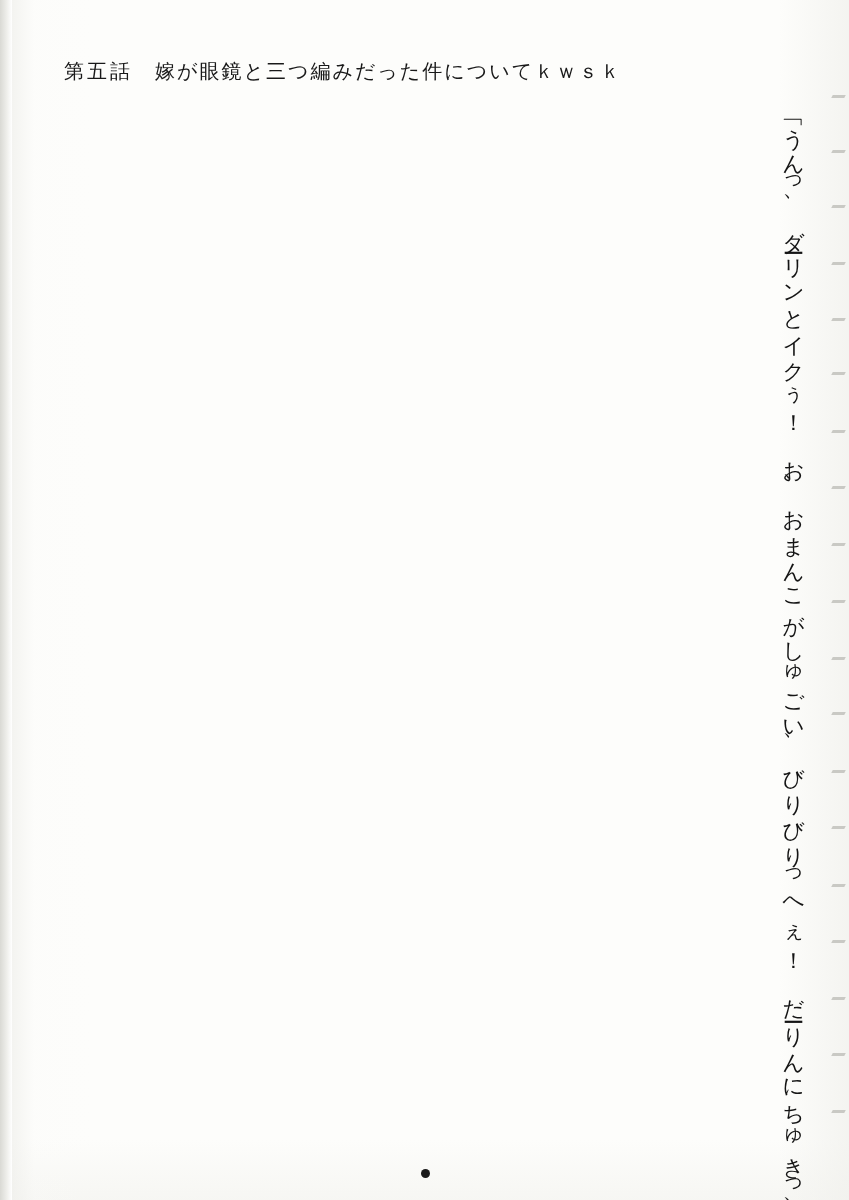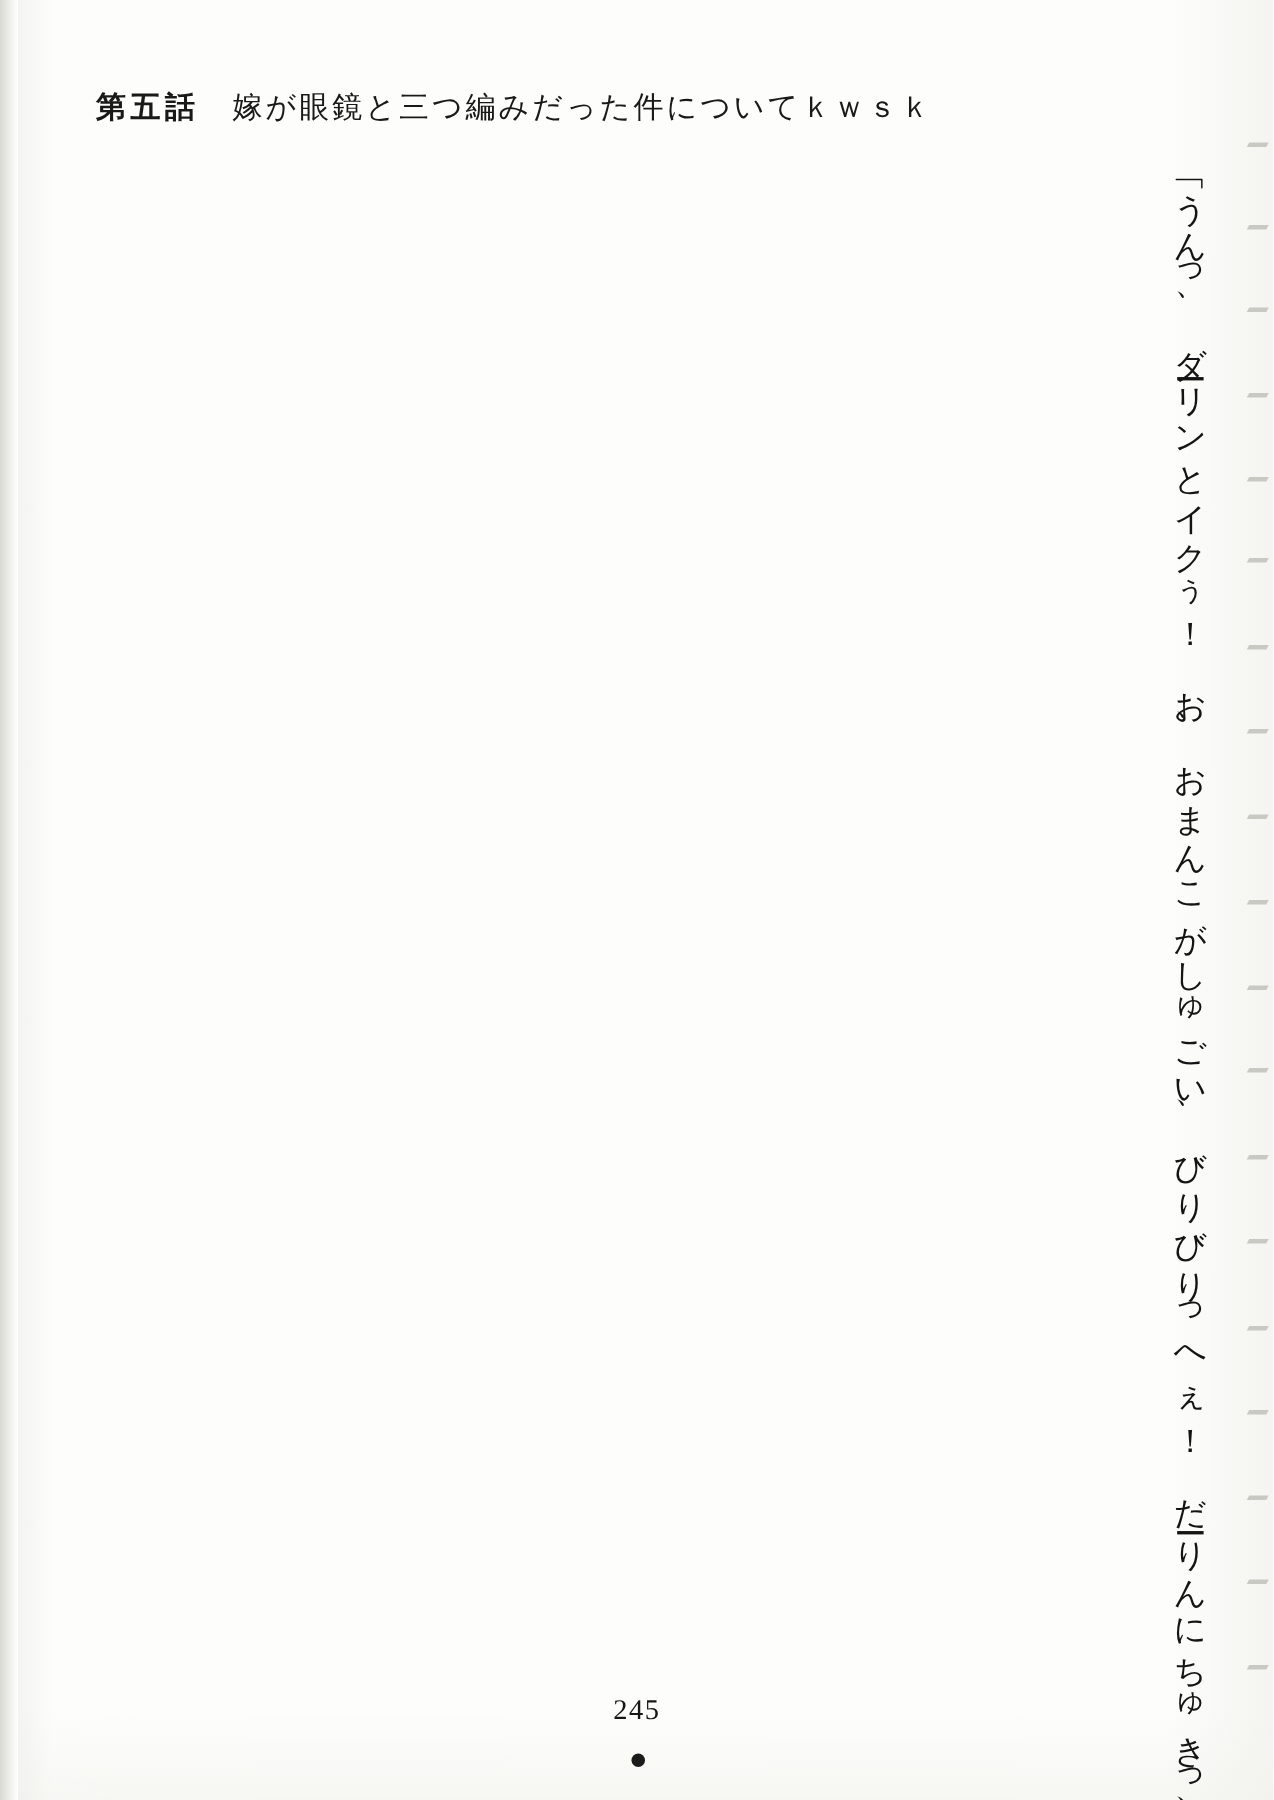--- a/index.html
+++ b/index.html
@@ -59,21 +59,20 @@
     top: 58px;
     left: 64px;
     font-size: 20px;
     letter-spacing: 2px;
     color: #191919;
     white-space: nowrap;
   }
   .running-head .chap-no {
     margin-right: 22px;
     letter-spacing: 3px;
-    font-weight: bold;
   }
 
   
   .body-text {
     position: absolute;
     top: 112px;
     right: 46px;
     height: 960px;
     width: 700px;
     display: flex;
@@ -149,15 +148,14 @@
 
   <div class="running-head">
     <span class="chap-no">第五話</span><span>嫁が眼鏡と三つ編みだった件についてｋｗｓｋ</span>
   </div>
 
   <div class="body-text" id="body-text">
       <div class="line">「うんっ、ダーリンとイクぅ！　お、おまんこがしゅごい、びりびりっへぇ！　だーりん</div>
       <div class="line">にちゅきっ、だいちゅきっていっへるぅ！」</div>
     </div>
 
-  <div class="page-number">245</div>
   <div class="spine-dot"></div>
 </div>
 
 </body></html>

